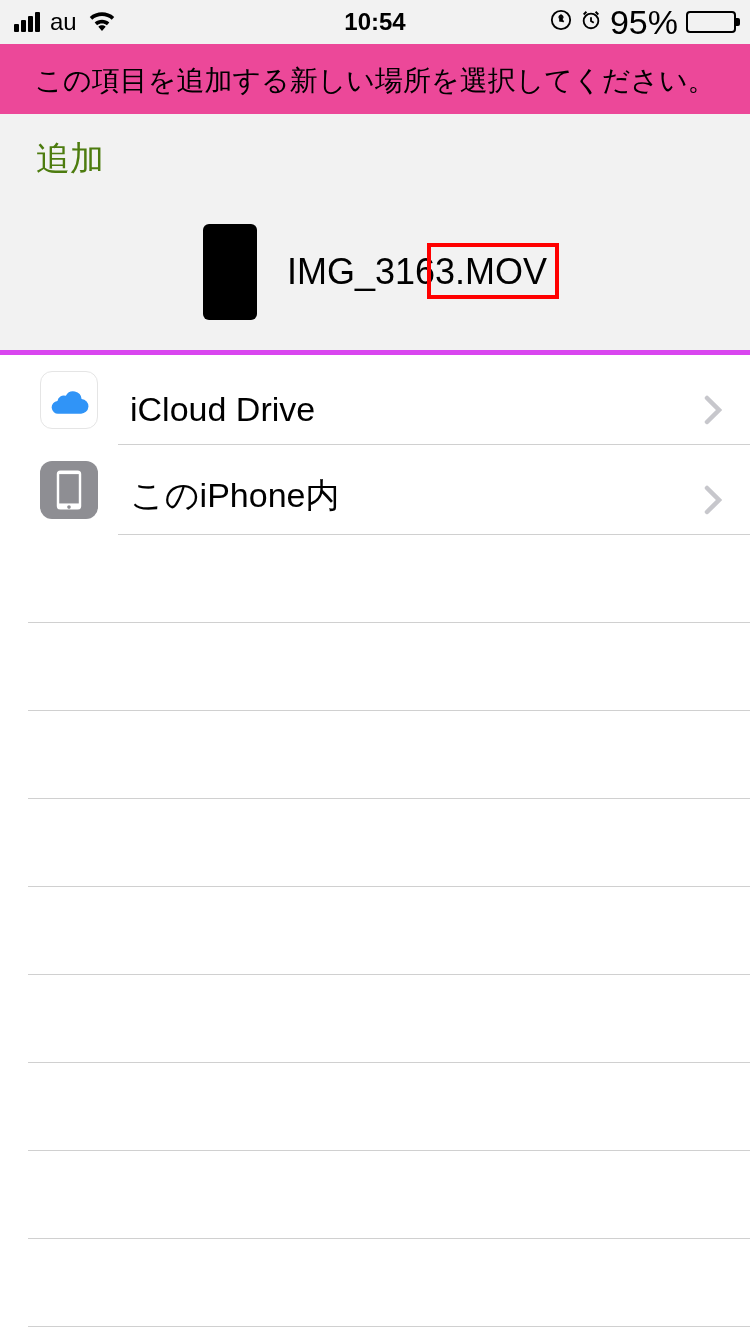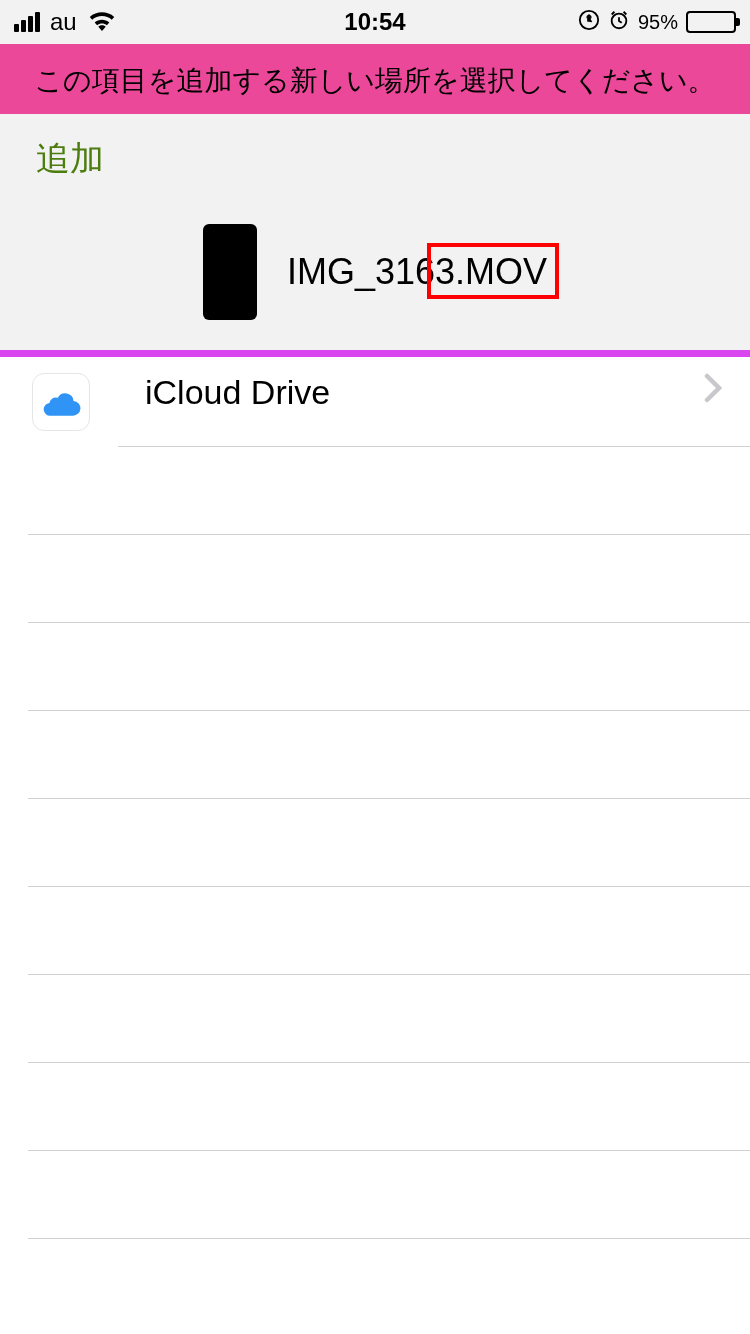--- a/index.html
+++ b/index.html
@@ -22,21 +22,21 @@
       text-align: right;
     }
     .status-left { display: flex; align-items: center; gap: 10px; }
     .status-right { display: flex; align-items: center; gap: 8px; }
     .signal-bars { display: flex; align-items: flex-end; gap: 2px; }
     .bar { width: 5px; background: #000; border-radius: 1px; }
     .bar1 { height: 8px; } .bar2 { height: 12px; } .bar3 { height: 16px; } .bar4 { height: 20px; }
     .carrier { font-size: 24px; font-weight: 400; }
     .wifi-icon svg { width: 30px; height: 22px; }
     .time { font-size: 24px; font-weight: 600; position: absolute; left: 50%; transform: translateX(-50%); }
-    .battery-pct { font-size: 20px; font-weight: 400; }
+    .battery-pct { font-size: 34px; font-weight: 400; }
     .battery-icon { width: 50px; height: 22px; border: 2px solid #000; border-radius: 4px; position: relative; padding: 2px; }
     .battery-fill { width: 95%; height: 100%; background: #000; border-radius: 1px; }
     .battery-tip { position: absolute; right: -6px; top: 5px; width: 4px; height: 8px; background: #000; border-radius: 0 2px 2px 0; }
     
     .header-prompt {
       background: #ec4899;
       text-align: center;
       font-size: 28px;
       padding: 18px 20px 14px;
       color: #000;
@@ -51,21 +51,21 @@
     .cancel-btn { color: #007aff; font-size: 34px; }
     .add-btn { color: #4d7c0f; font-size: 34px; }
     
     .file-preview {
       background: #f2f2f2;
       display: flex;
       align-items: center;
       justify-content: center;
       gap: 30px;
       padding: 24px 40px 30px;
-      border-bottom: 7px solid #d946ef;
+      border-bottom: 5px solid #d946ef;
     }
     .file-thumb {
       width: 54px;
       height: 96px;
       background: #000;
       border-radius: 6px;
     }
     .file-name {
       font-size: 36px;
       color: #000;
@@ -77,24 +77,23 @@
       top: -8px;
       right: -12px;
       width: 132px;
       height: 56px;
       pointer-events: none;
     }
     
     .location-list { background: #fff; }
     .location-row {
       display: flex;
-      align-items: flex-start;
-      padding: 16px 28px 16px 32px;
+      align-items: flex-end;
+      padding: 16px 28px 16px 40px;
       position: relative;
-      gap: 23px;
     }
     .location-row::after {
       content: "";
       position: absolute;
       bottom: 0;
       left: 118px;
       right: 0;
       height: 1px;
       background: #d0d0d0;
     }
@@ -182,20 +181,35 @@
           <path d="M32 12a8 8 0 00-15-3 6 6 0 00-8 5 6 6 0 001 12h21a7 7 0 001-14z" fill="#3094f7"></path>
         </svg>
     </div>
     <span class="loc-label">iCloud Drive</span>
     <span class="chevron">
       <svg viewBox="0 0 12 20">
           <path d="M2 2l8 8-8 8" fill="none" stroke="#c7c7cc" stroke-width="3" stroke-linecap="round"></path>
         </svg>
     </span>
   </div>
+  <div class="location-row">
+    <div class="loc-icon phone-box">
+      <svg width="30" height="44" viewBox="0 0 24 36">
+          <rect x="2" y="2" width="20" height="32" rx="3" fill="#fff"></rect>
+          <rect x="4" y="5" width="16" height="24" fill="#8e8e93"></rect>
+          <circle cx="12" cy="32" r="1.5" fill="#8e8e93"></circle>
+        </svg>
+    </div>
+    <span class="loc-label">このiPhone内</span>
+    <span class="chevron">
+      <svg viewBox="0 0 12 20">
+          <path d="M2 2l8 8-8 8" fill="none" stroke="#c7c7cc" stroke-width="3" stroke-linecap="round"></path>
+        </svg>
+    </span>
+  </div>
 </div>
 
 <div class="empty-rows">
   <div class="empty-row"></div>
   <div class="empty-row"></div>
   <div class="empty-row"></div>
   <div class="empty-row"></div>
   <div class="empty-row"></div>
   <div class="empty-row"></div>
   <div class="empty-row"></div>

